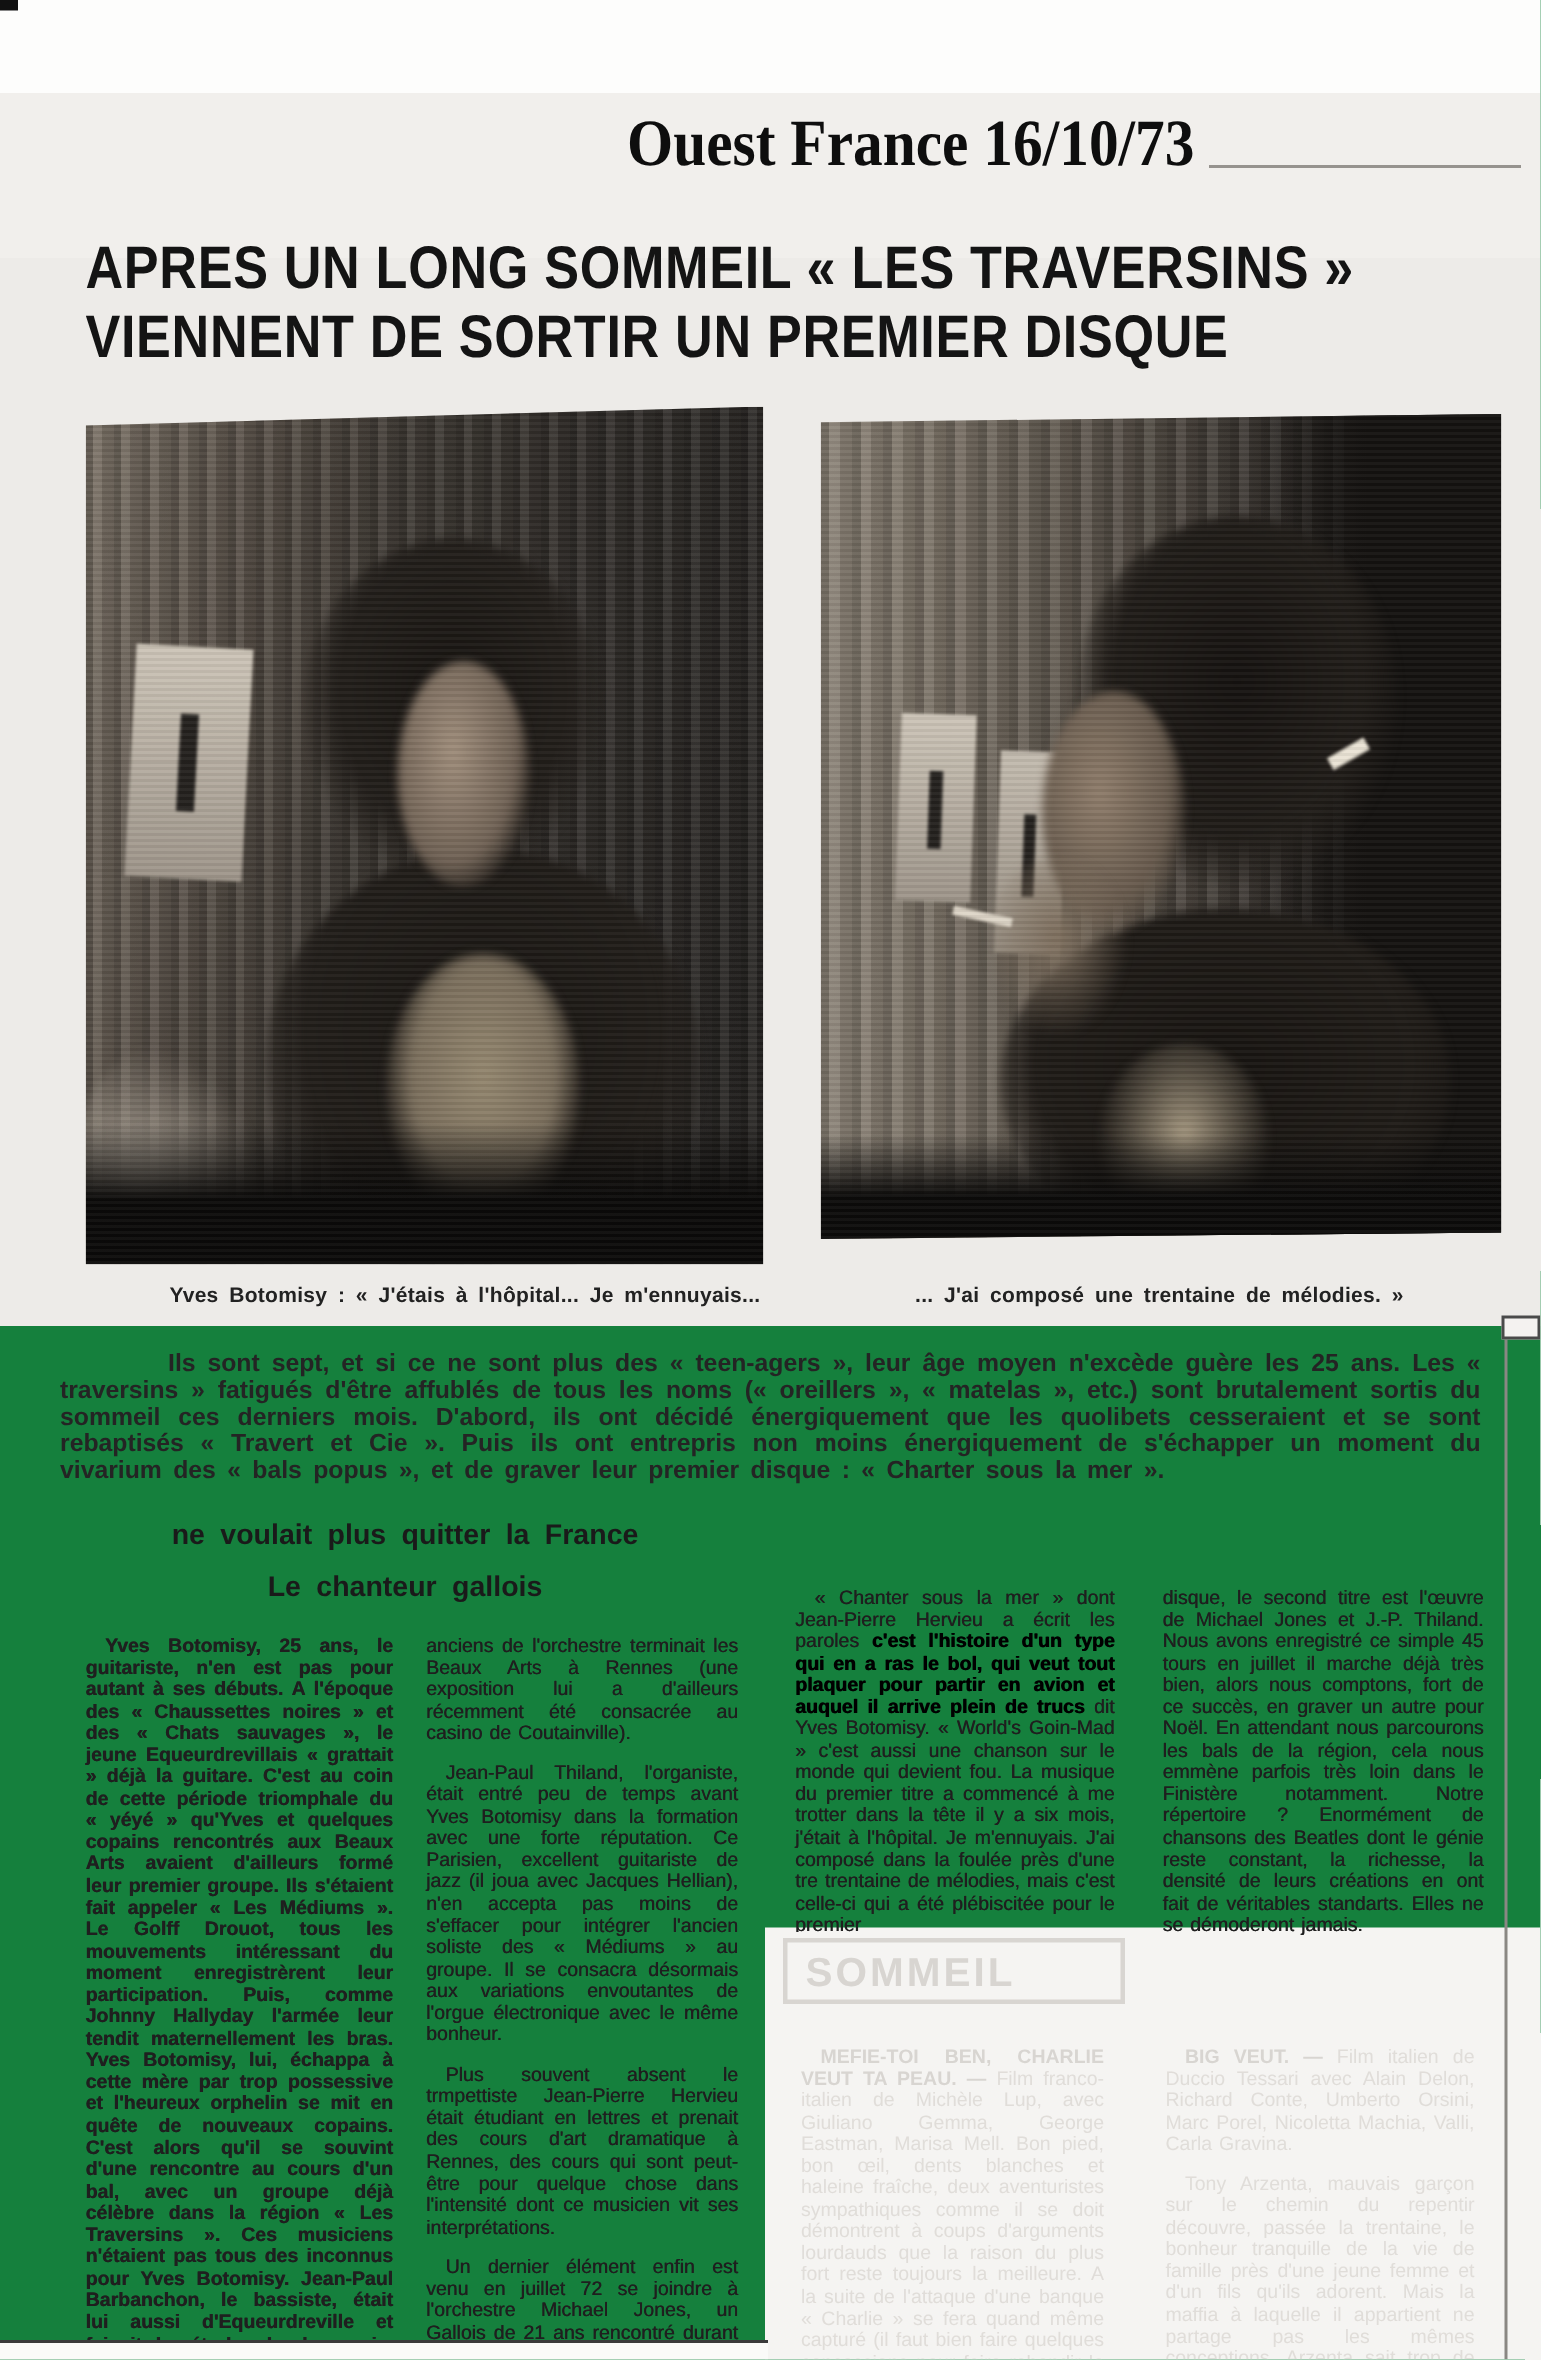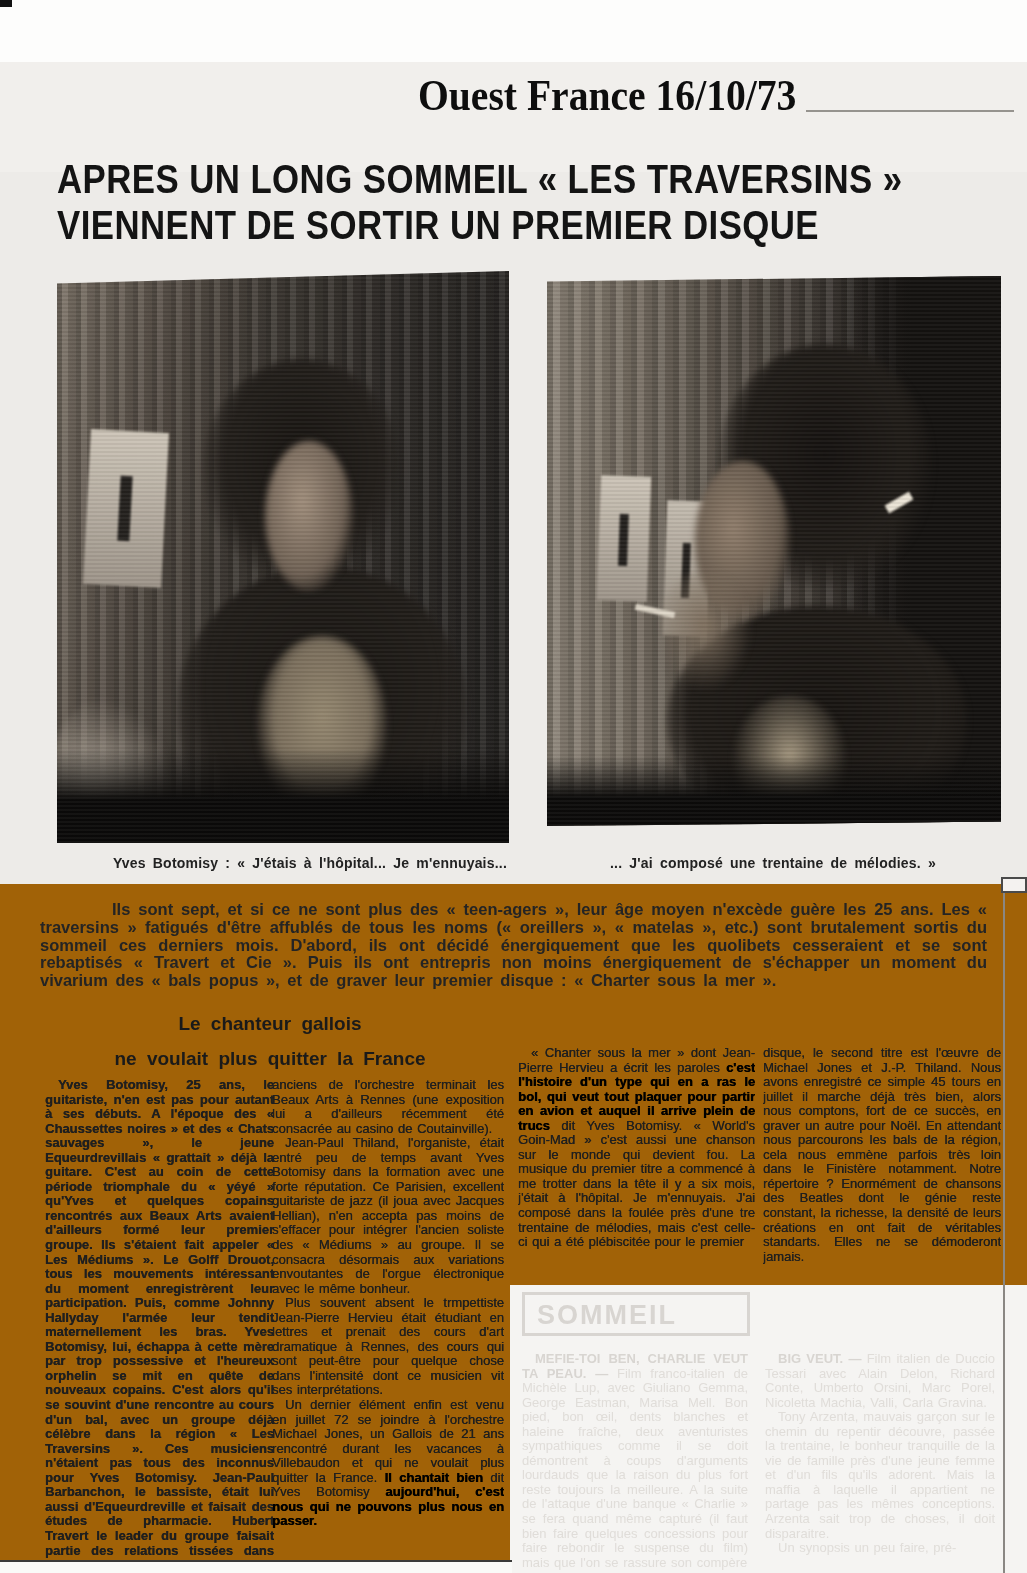--- a/index.html
+++ b/index.html
@@ -1,16 +1,16 @@
 <!DOCTYPE html>
 <html><head>
 <meta charset="utf-8">
 <style>
   html,body{margin:0;padding:0;background:#ffffff;}
-  .page{position:relative;width:1027px;height:1573px;background:#a16207;overflow:hidden;
+  .page{position:relative;width:1027px;height:1573px;background:#15803d;overflow:hidden;
         font-family:"Liberation Sans",sans-serif;color:#1b1b1b;}
   .abs{position:absolute;}
 
   
   .top-strip{left:0;top:0;width:1027px;height:62px;background:#fdfdfc;}
   .masthead-band{left:0;top:62px;width:1027px;height:110px;background:#f1efec;}
   .photos-bg{left:0;top:172px;width:1027px;height:712px;background:#edebe8;}
   .cinema-bg{left:510px;top:1285px;width:517px;height:288px;background:#f5f4f2;}
   .corner-mark{left:0;top:0;width:12px;height:7px;background:#111;}
 
@@ -68,21 +68,21 @@
 
   
   .subhead{font-size:19px;font-weight:bold;color:#1a1a1a;text-align:center;word-spacing:5px;}
   .subhead-left{left:60px;top:1006px;width:420px;line-height:35px;}
   .subhead-left span{display:block;}
   .subhead-right{left:518px;top:1008px;width:482px;}
 
   
   .col{font-size:13px;line-height:14.55px;text-align:justify;color:#1f1f1f;overflow:hidden;
        text-shadow:0.3px 0 0 currentColor;word-spacing:1px;}
-  .col p{margin:0;text-indent:13px;}
+  .col p{margin:12px;text-indent:13px;}
   .col.cont p:first-child{text-indent:0;}
   .col .b{font-weight:bold;color:#000;text-shadow:0.5px 0 0 #000;}
   .col1{left:45px;top:1078px;width:229px;height:488px;font-weight:bold;}
   .col2{left:272px;top:1078px;width:232px;height:488px;}
   .col3{left:518px;top:1046px;width:237px;height:242px;}
   .col4{left:763px;top:1046px;width:238px;height:250px;}
 
   
   .cinema-box{left:522px;top:1292px;width:228px;height:44px;border:3px solid #d8d5d1;box-sizing:border-box;
               color:#d8d5d1;font-size:27px;font-weight:bold;letter-spacing:2px;padding:5px 0 0 12px;}
@@ -149,22 +149,22 @@
     <div class="bottom-shadowR"></div>
     <div class="grain"></div>
   </div>
 
   <div class="abs caption caption-left">Yves Botomisy : « J'étais à l'hôpital... Je m'ennuyais...</div>
   <div class="abs caption caption-right">... J'ai composé une trentaine de mélodies. »</div>
 
   <div class="abs lead">Ils sont sept, et si ce ne sont plus des « teen-agers », leur âge moyen n'excède guère les 25 ans. Les « traversins » fatigués d'être affublés de tous les noms (« oreillers », « matelas », etc.) sont brutalement sortis du sommeil ces derniers mois. D'abord, ils ont décidé énergiquement que les quolibets cesseraient et se sont rebaptisés « Travert et Cie ». Puis ils ont entrepris non moins énergiquement de s'échapper un moment du vivarium des « bals popus », et de graver leur premier disque : « Charter sous la mer ».</div>
 
   <div class="abs subhead subhead-left">
+    <span>ne voulait plus quitter la France</span>
     <span>Le chanteur gallois</span>
-    <span>ne voulait plus quitter la France</span>
   </div>
 
   <div class="abs col col1">
       <p><span>Yves Botomisy, 25 ans, le guitariste, n'en est pas pour autant à ses débuts. A l'époque des « Chaussettes noires » et des « Chats sauvages », le jeune Equeurdrevillais « grattait » déjà la guitare. C'est au coin de cette période triomphale du « yéyé » qu'Yves et quelques copains rencontrés aux Beaux Arts avaient d'ailleurs formé leur premier groupe. Ils s'étaient fait appeler « Les Médiums ». Le Golff Drouot, tous les mouvements intéressant du moment enregistrèrent leur participation. Puis, comme Johnny Hallyday l'armée leur tendit maternellement les bras. Yves Botomisy, lui, échappa à cette mère par trop possessive et l'heureux orphelin se mit en quête de nouveaux copains. C'est alors qu'il se souvint d'une rencontre au cours d'un bal, avec un groupe déjà célèbre dans la région « Les Traversins ». Ces musiciens n'étaient pas tous des inconnus pour Yves Botomisy. Jean-Paul Barbanchon, le bassiste, était lui aussi d'Equeurdreville et faisait des études de pharmacie. Hubert Travert le leader du groupe faisait partie des relations tissées dans l'exercice de la profession, Jacques Vigot, 25 ans, un des plus</span></p>
     </div>
   <div class="abs col col2 cont">
       <p><span>anciens de l'orchestre terminait les Beaux Arts à Rennes (une exposition lui a d'ailleurs récemment été consacrée au casino de Coutainville).</span></p>
       <p><span>Jean-Paul Thiland, l'organiste, était entré peu de temps avant Yves Botomisy dans la formation avec une forte réputation. Ce Parisien, excellent guitariste de jazz (il joua avec Jacques Hellian), n'en accepta pas moins de s'effacer pour intégrer l'ancien soliste des « Médiums » au groupe. Il se consacra désormais aux variations envoutantes de l'orgue électronique avec le même bonheur.</span></p>
       <p><span>Plus souvent absent le trmpettiste Jean-Pierre Hervieu était étudiant en lettres et prenait des cours d'art dramatique à Rennes, des cours qui sont peut-être pour quelque chose dans l'intensité dont ce musicien vit ses interprétations.</span></p>
       <p><span>Un dernier élément enfin est venu en juillet 72 se joindre à l'orchestre Michael Jones, un Gallois de 21 ans rencontré durant les vacances à Villebaudon et qui ne voulait plus quitter la France. </span><span class="b">Il chantait bien </span><span>dit Yves Botomisy </span><span class="b">aujourd'hui, c'est nous qui ne pouvons plus nous en passer.</span></p>

